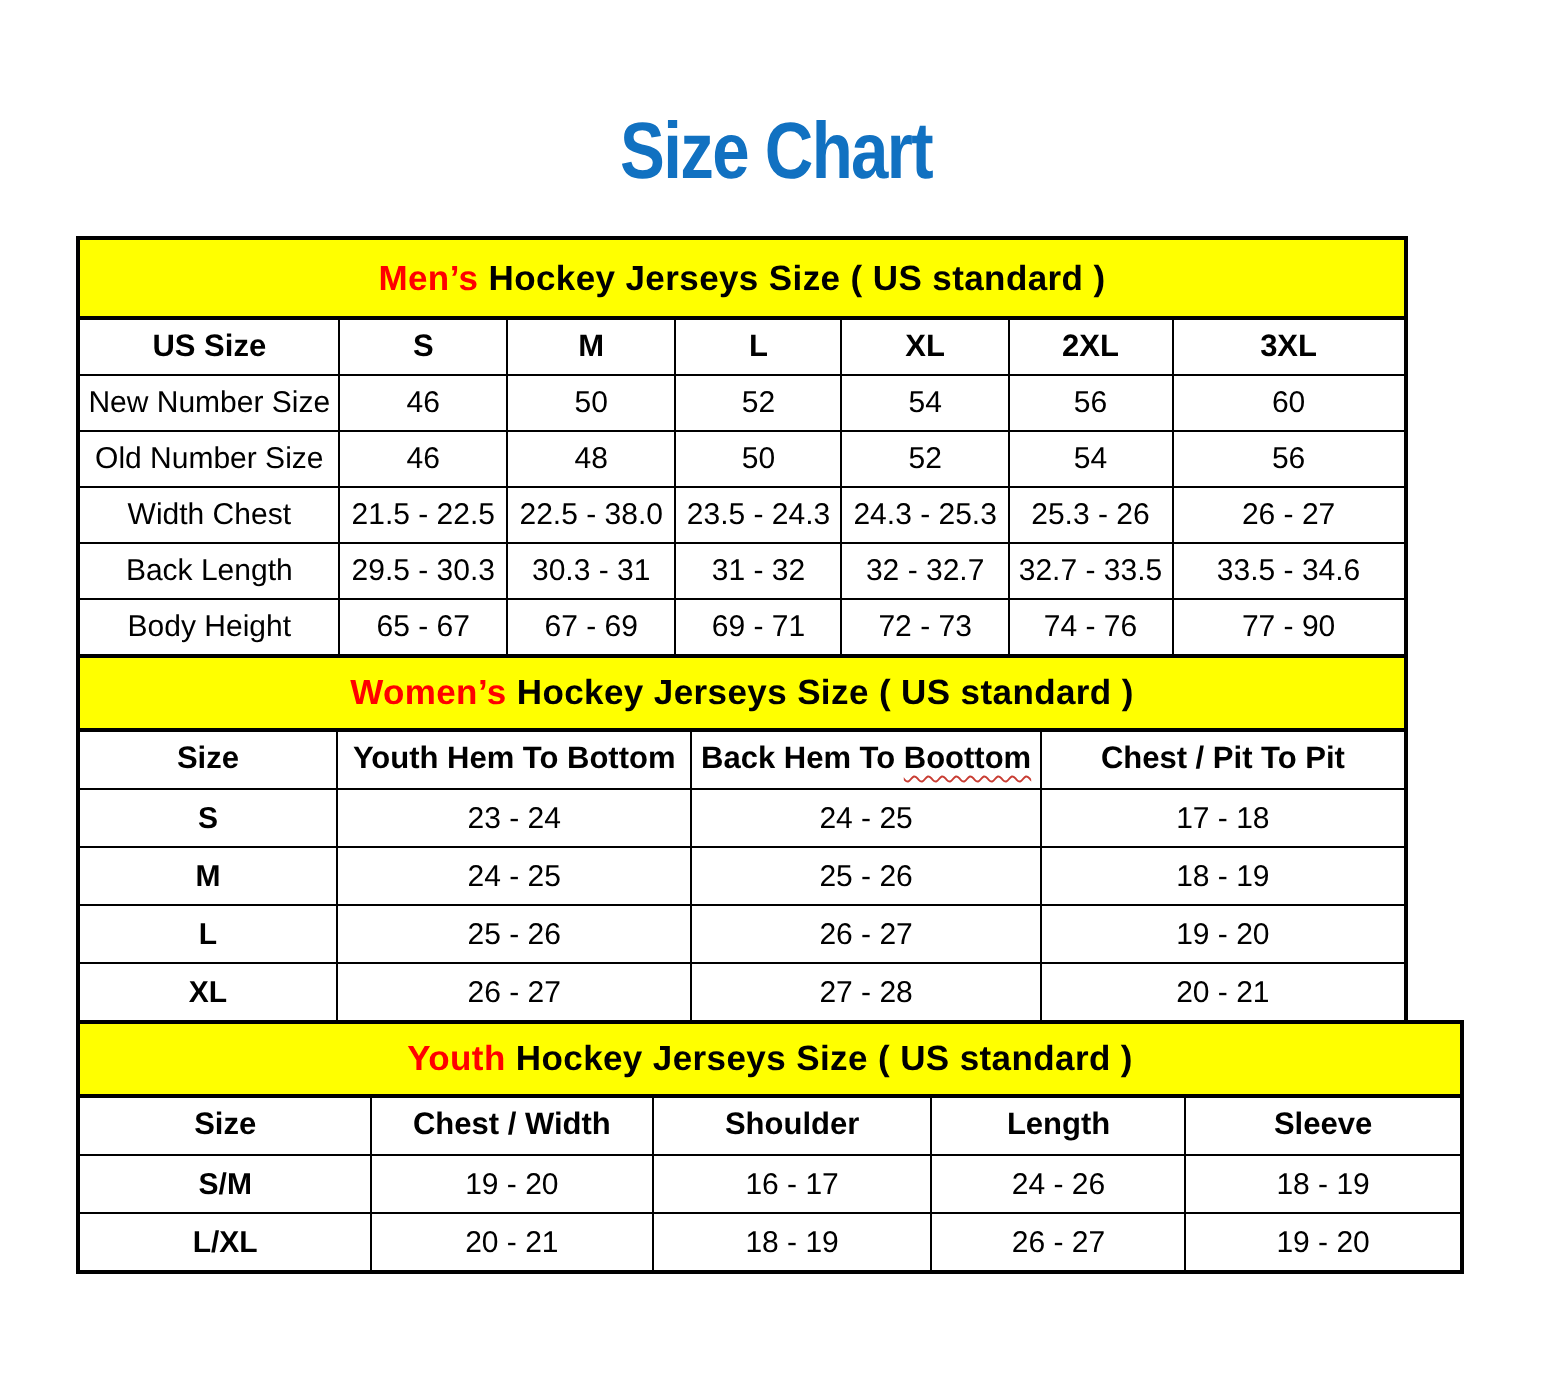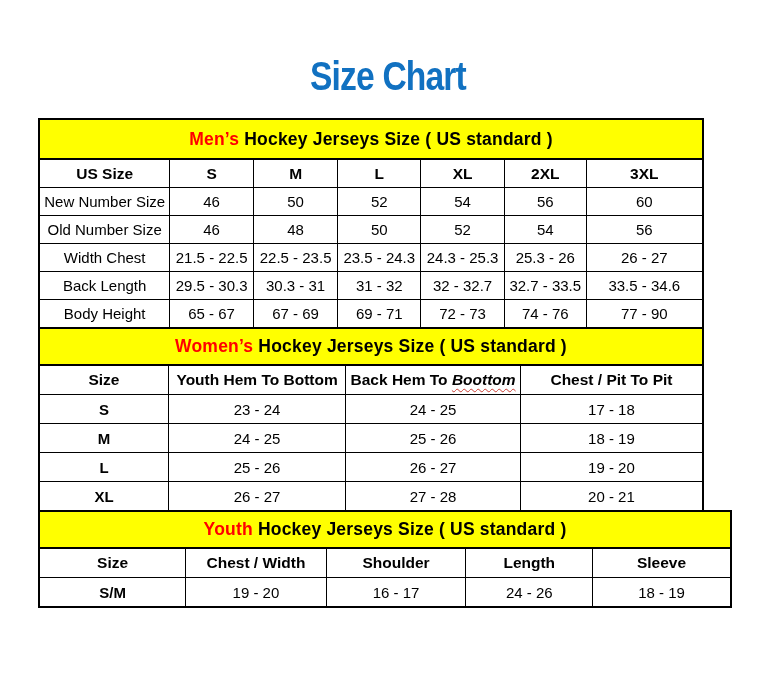--- a/index.html
+++ b/index.html
@@ -54,21 +54,20 @@
   tr.colhead th { font-weight: bold; font-size: 15.5px; }
   .hl { color: var(--hl-red, #FF0000); }
   .women tbody td:first-child,
   .youth tbody td:first-child { font-weight: bold; }
   .squiggle {
     text-decoration: underline;
     text-decoration-style: wavy;
     text-decoration-color: #C83C32;
     text-decoration-thickness: 1px;
     text-underline-offset: 3px;
-    font-style: italic;
   }
   
   .men  .c0{width:19.7%}.men .c1{width:12.6%}.men .c2{width:12.7%}.men .c3{width:12.5%}
   .men  .c4{width:12.6%}.men .c5{width:12.3%}.men .c6{width:17.6%}
   .women .c0{width:19.5%}.women .c1{width:26.7%}.women .c2{width:26.3%}.women .c3{width:27.5%}
   .youth .c0{width:21.2%}.youth .c1{width:20.3%}.youth .c2{width:20.2%}.youth .c3{width:18.3%}.youth .c4{width:20.0%}
 </style>
 </head>
 <body>
 
@@ -116,21 +115,21 @@
             <td>46</td>
             <td>48</td>
             <td>50</td>
             <td>52</td>
             <td>54</td>
             <td>56</td>
           </tr>
           <tr>
             <td>Width Chest</td>
             <td>21.5 - 22.5</td>
-            <td>22.5 - 23.5</td>
+            <td>22.5 - 38.0</td>
             <td>23.5 - 24.3</td>
             <td>24.3 - 25.3</td>
             <td>25.3 - 26</td>
             <td>26 - 27</td>
           </tr>
           <tr>
             <td>Back Length</td>
             <td>29.5 - 30.3</td>
             <td>30.3 - 31</td>
             <td>31 - 32</td>
@@ -217,17 +216,24 @@
           </tr>
       </thead>
       <tbody>
           <tr>
             <td>S/M</td>
             <td>19 - 20</td>
             <td>16 - 17</td>
             <td>24 - 26</td>
             <td>18 - 19</td>
           </tr>
+          <tr>
+            <td>L/XL</td>
+            <td>20 - 21</td>
+            <td>18 - 19</td>
+            <td>26 - 27</td>
+            <td>19 - 20</td>
+          </tr>
         </tbody>
     </table>
 
   </div>
 </div>
 
 </body></html>

